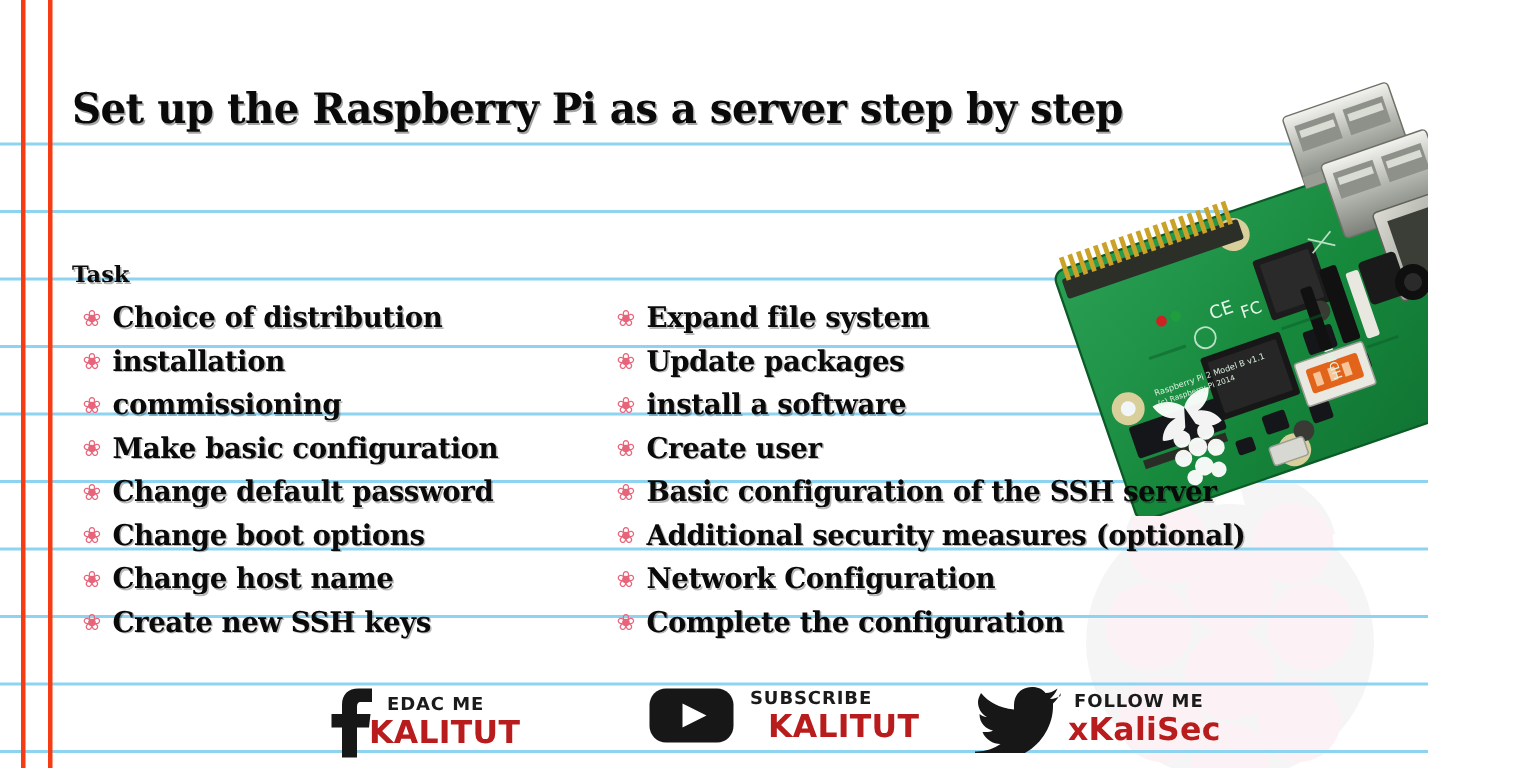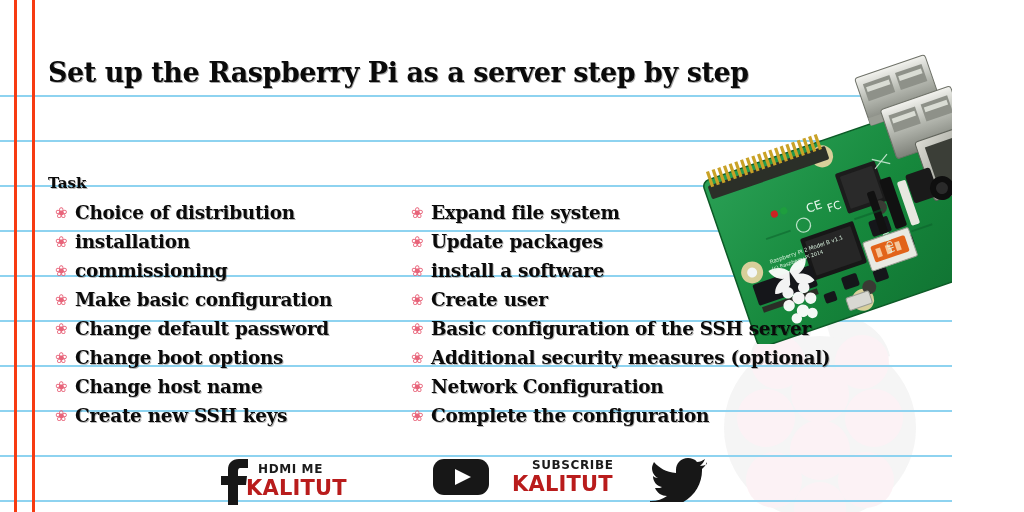--- a/index.html
+++ b/index.html
@@ -81,21 +81,21 @@
   
   .footer{position:absolute;left:0;bottom:0;width:1024px;height:58px;z-index:6;}
   .social{position:absolute;display:flex;align-items:center;gap:6px;}
   .social.fb{left:218px;top:2px;}
   .social.yt{left:432px;top:2px;}
   .social.tw{left:650px;top:2px;}
   .social-icon{flex:0 0 auto;display:block;}
   .social-text{display:flex;flex-direction:column;justify-content:center;line-height:1;}
   .social-top{
     font-family:"DejaVu Sans", sans-serif;font-weight:700;
-    font-size:12px;letter-spacing:.6px;color:#1b1b1b;margin-left:32px;
+    font-size:12px;letter-spacing:.6px;color:#1b1b1b;
   }
   .social-bottom{
     font-family:"DejaVu Sans", sans-serif;font-weight:700;
     font-size:21px;letter-spacing:.2px;color:#b91c1c;margin-top:3px;
   }
   .social.fb .social-text{margin-left:-2px;}
   .social.fb .social-top{margin-left:2px;}
   .social.fb .social-bottom{margin-left:-10px;}
   .social.yt .social-text{margin-left:4px;}
   .social.yt .social-bottom{margin-left:12px;}
@@ -381,37 +381,41 @@
     </svg>
   </div>
 
   <div class="footer">
 
     <div class="social fb">
       <svg class="social-icon" width="34" height="50" viewBox="0 0 34 50">
         <path d="M22 12 h8 V3 h-9 C14 3 10 7 10 14 v6 H3 v9 h7 v20 h10 V29 h8 l1-9 h-9 v-5 c0-2 1-3 2-3z" fill="#171717"></path>
       </svg>
       <div class="social-text">
-        <span class="social-top">HDMI ME</span>
+        <span class="social-top">EDAC ME</span>
         <span class="social-bottom">KALITUT</span>
       </div>
     </div>
 
     <div class="social yt">
       <svg class="social-icon" width="58" height="42" viewBox="0 0 58 42">
         <rect x="1" y="3" width="56" height="36" rx="11" fill="#171717"></rect>
         <path d="M23 13 l16 8 -16 8 z" fill="#ffffff"></path>
       </svg>
       <div class="social-text">
         <span class="social-top">SUBSCRIBE</span>
         <span class="social-bottom">KALITUT</span>
       </div>
     </div>
 
     <div class="social tw">
       <svg class="social-icon" width="58" height="46" viewBox="0 0 58 46">
         <path d="M57 8 c-2 1 -4 2 -7 2 2-2 4-4 5-7 -3 2 -5 3 -8 3 -2-3 -6-4 -9-4 -7 0 -12 5 -12 12 0 1 0 2 0 3 C16 16 9 12 4 6 3 8 2 10 2 12 c0 4 2 8 6 10 -2 0 -4-1 -5-2 0 6 4 10 9 11 -1 1 -3 1 -5 1 -1 0 -2 0 -2 0 2 5 7 8 12 8 -4 3 -10 5 -16 5 -1 0 -2 0 -3 0 5 3 12 5 19 5 22 0 35-19 35-35 0-1 0-1 0-2 2-2 4-4 5-7z" fill="#171717"></path>
       </svg>
+      <div class="social-text">
+        <span class="social-top">FOLLOW ME</span>
+        <span class="social-bottom">xKaliSec</span>
+      </div>
     </div>
 
   </div>
 
 </div>
 
 </body></html>

